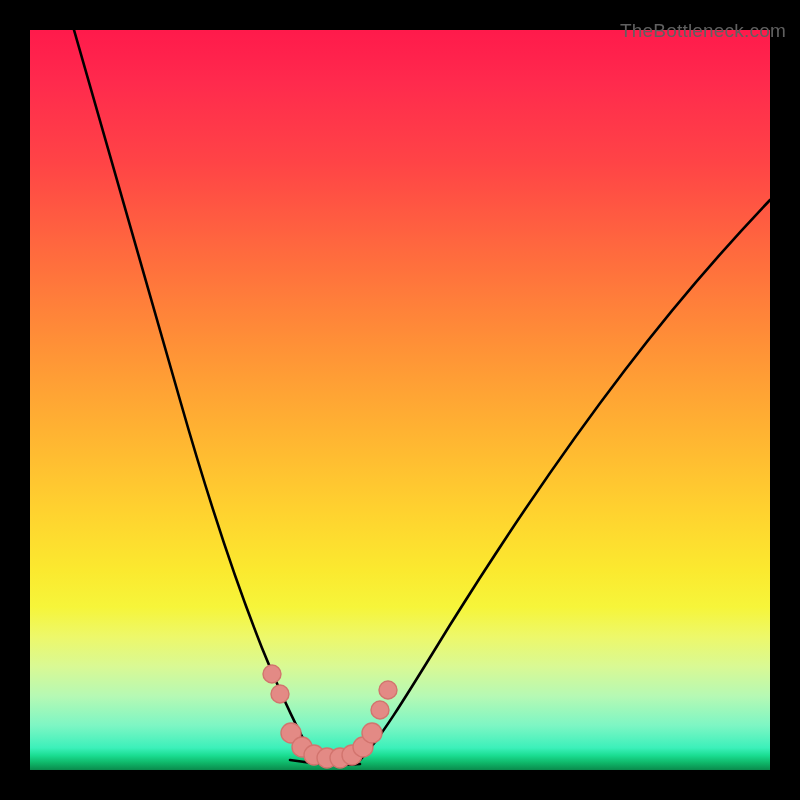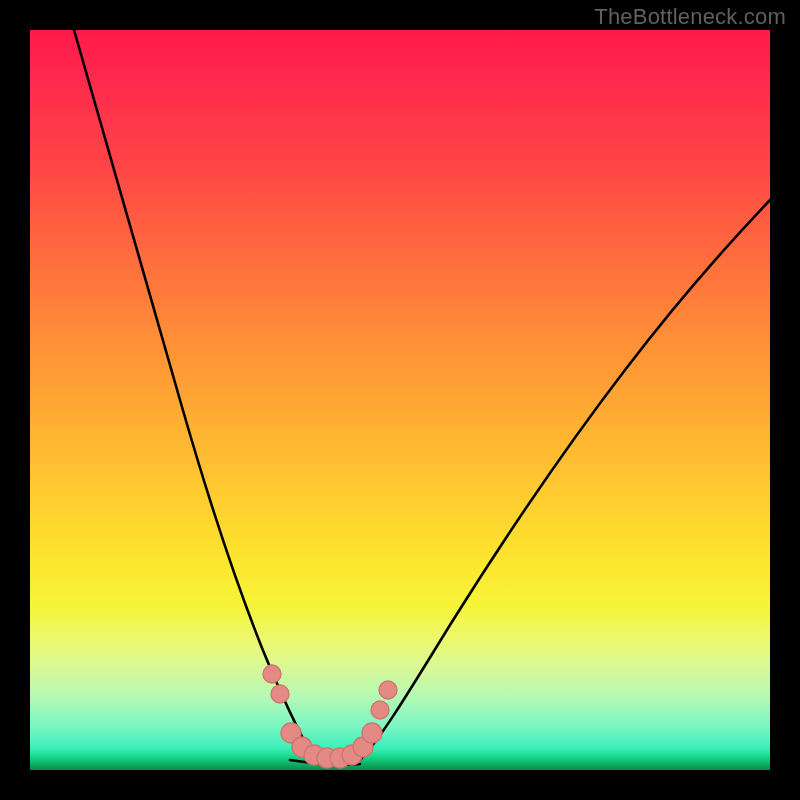--- a/index.html
+++ b/index.html
@@ -47,24 +47,24 @@
   }
   .curve-svg {
     position: absolute;
     left: 0;
     top: 0;
     width: 740px;
     height: 740px;
   }
   .watermark {
     position: absolute;
-    top: 4px;
+    top: 20px;
     right: 14px;
     color: #606060;
-    font-size: 22px;
+    font-size: 19px;
     font-weight: 400;
     letter-spacing: 0.2px;
     user-select: none;
   }
 </style>
 </head>
 <body>
 
 <div class="frame">
 

